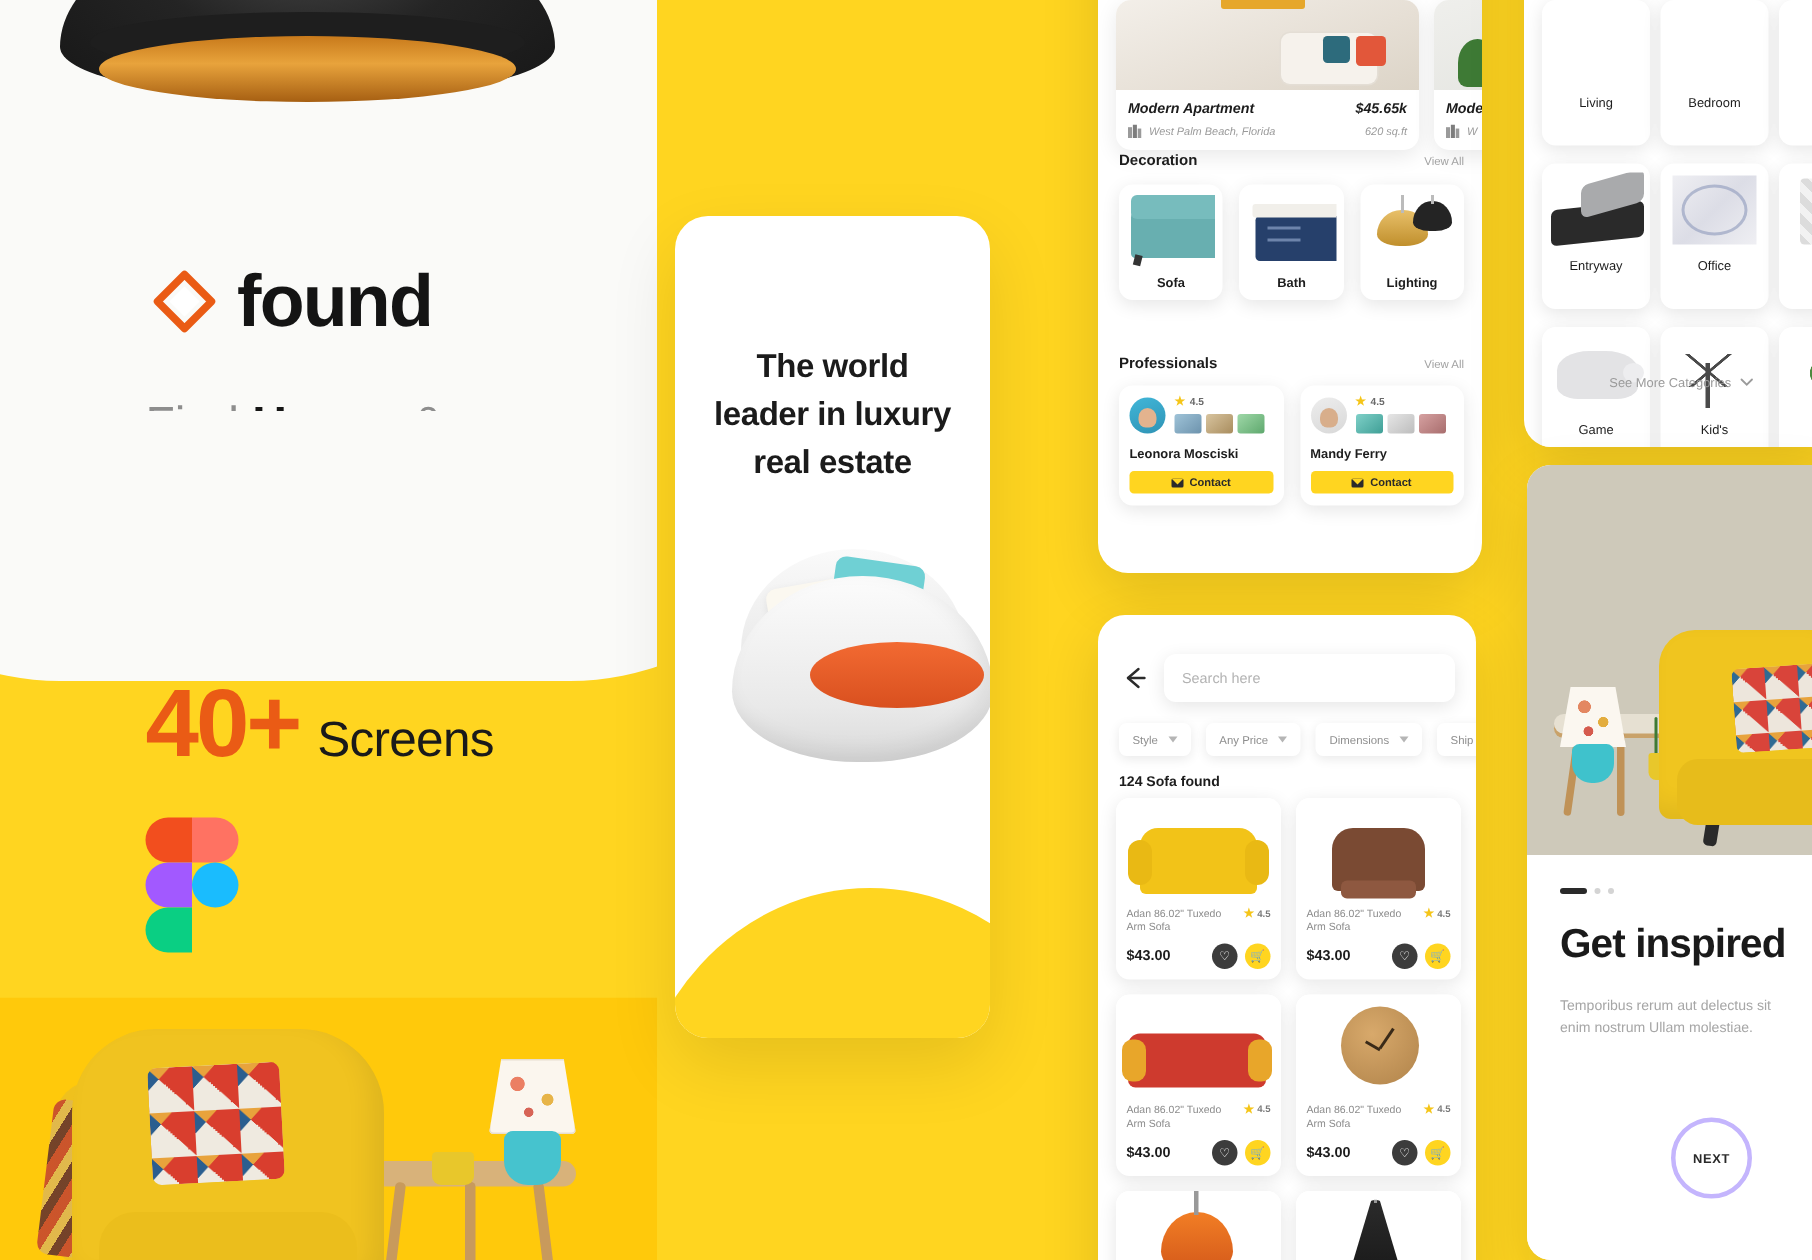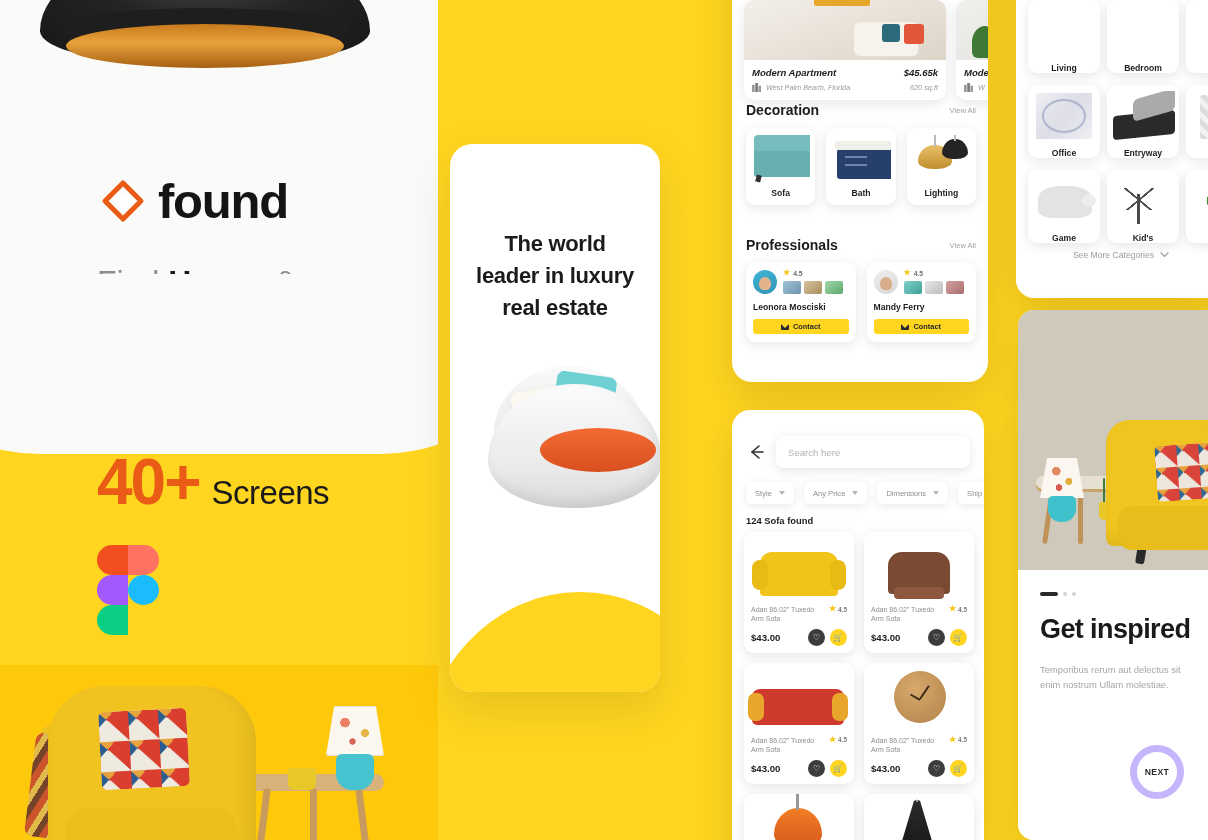--- a/index.html
+++ b/index.html
@@ -152,21 +152,21 @@
   .prop-body { padding:7px 8px 8px; }
   .prop-line1 { display:flex; justify-content:space-between; align-items:baseline; }
   .prop-name { font-size:9.5px; font-weight:700; color:#1c1c1c; }
   .prop-price { font-size:9.5px; font-weight:700; color:#1c1c1c; }
   .prop-line2 { display:flex; justify-content:space-between; align-items:center; margin-top:5px; }
   .prop-loc { display:flex; align-items:center; gap:5px; font-size:7.3px; color:#9a9a9a; }
   .prop-size { font-size:7.3px; color:#9a9a9a;margin-left:47px; }
   .bld-icon { width:9px; height:9px; display:block; }
 
   .sect-head { display:flex; justify-content:space-between; align-items:center; }
-  .sect-title { font-size:14px; font-weight:700; color:#1c1c1c; }
+  .sect-title { font-size:10px; font-weight:700; color:#1c1c1c; }
   .view-all { font-size:7.6px; color:#a2a2a2; }
 
   .deco-sect { position:absolute; left:14px; top:190px; width:230px; }
   .deco-row { display:flex; gap:11px; margin-top:10px; }
   .deco-card { width:70px; background:#fff; border-radius:9px; box-shadow:0 3px 12px rgba(0,0,0,.10);
     padding:7px 5px 0; text-align:center; }
   .deco-img { height:48px; position:relative; overflow:hidden; }
   .deco-label { font-size:8.6px; font-weight:700; color:#1d1d1d; padding:5px 0 7px; }
   .sofa-g { position:absolute; left:3px; bottom:6px; width:64px; height:32px; background:#68AFB0; border-radius:5px 5px 3px 3px; }
   .sofa-g::before { content:""; position:absolute; left:0; top:-10px; width:64px; height:16px; background:#77BCBD; border-radius:4px; }
@@ -251,21 +251,21 @@
     border-radius:50% 50% 42% 42% / 78% 78% 22% 22%; clip-path:polygon(42% 0,58% 0,100% 100%,0 100%); }
   .pend-b::before { content:""; position:absolute; left:16px; top:-16px; width:2px; height:18px; background:#999; }
 
   
   .p3 { left:1016px; top:-86px; width:210px; height:384px; border-radius:18px; overflow:hidden; }
   .cat-grid { position:absolute; left:12px; top:86px; width:196px; display:grid;
     grid-template-columns:repeat(3,72px); gap:12px 7px; }
   .cat-card { width:72px; background:#fff; border-radius:9px; box-shadow:0 3px 12px rgba(0,0,0,.10);
     padding:6px 4px 0; text-align:center; }
   .cat-img { height:52px; position:relative; overflow:hidden; }
-  .cat-label { font-size:8.6px; font-weight:700; color:#1d1d1d; padding:5px 0 0; }
+  .cat-label { font-size:8.6px; font-weight:400; color:#1d1d1d; padding:5px 0 24px; }
   .g-rug { position:absolute; left:4px; top:2px; width:56px; height:46px;
     background:linear-gradient(135deg,#EFEFF3 0%,#DCDDE6 50%,#EFEFF3 100%); }
   .g-rug::after { content:""; position:absolute; inset:6px; border:2px solid #9aa4c2; border-radius:50%; opacity:.7; }
   .g-chairm { position:absolute; left:2px; bottom:6px; width:62px; height:24px; background:#2A2A2A; border-radius:4px; transform:skewY(-6deg); }
   .g-chairm::before { content:""; position:absolute; left:20px; top:-18px; width:42px; height:22px; background:#A9AAAC; border-radius:5px; transform:skewY(-10deg); }
   .g-stool { position:absolute; left:6px; top:10px; width:54px; height:32px; background:#E3E3E5; border-radius:40% 40% 26% 26%; }
   .g-stool::after { content:""; position:absolute; right:-4px; top:8px; width:14px; height:13px; background:#EDEDEF; border-radius:50%; }
   .g-tree { position:absolute; left:26px; bottom:4px; width:3px; height:30px; background:#4a4a4a; }
   .g-tree::before { content:""; position:absolute; left:-14px; top:-6px; width:32px; height:22px;
     background:
@@ -307,22 +307,22 @@
   .gi-plant { position:absolute; left:78px; bottom:50px; width:30px; height:42px; }
   .gi-plant .pot { position:absolute; left:3px; bottom:0; width:24px; height:18px; background:#E8C72B; border-radius:2px 2px 5px 5px; }
   .gi-plant .lv { position:absolute; bottom:16px; width:2px; height:26px; background:#3E7A35; border-radius:2px; }
 
   .gi-body { position:absolute; left:0; top:260px; right:0; bottom:0; background:#fff; padding:22px 22px 0; }
   .dots { display:flex; align-items:center; gap:5px; }
   .dot-a { width:18px; height:4px; background:#2a2a2a; border-radius:2px; }
   .dot { width:4px; height:4px; background:#d4d4d4; border-radius:50%; }
   .gi-title { margin-top:18px; font-size:27px; line-height:1.18; font-weight:700; color:#1a1a1a; letter-spacing:-0.6px; }
   .gi-text { margin-top:16px; font-size:9.4px; line-height:1.65; color:#a6a6a6; }
-  .next-btn { position:absolute; left:112px; top:175px; width:54px; height:54px; border-radius:50%;
-    border:7px solid #c4b5fd; display:flex; align-items:center; justify-content:center;
+  .next-btn { position:absolute; left:96px; top:175px; width:54px; height:54px; border-radius:50%;
+    border:3px solid #c4b5fd; display:flex; align-items:center; justify-content:center;
     font-size:8.6px; font-weight:700; color:#2a2a2a; letter-spacing:.4px; background:#fff; }
 </style>
 </head>
 <body>
 
 <div class="stage">
 
   <div class="left-panel">
     <div class="left-white"></div>
 
@@ -678,29 +678,29 @@
         <div class="cat-img"></div>
         <div class="cat-label">Bedroom</div>
       </div>
       <div class="cat-card">
         <div class="cat-img"></div>
         <div class="cat-label">S</div>
       </div>
 
       <div class="cat-card">
         <div class="cat-img">
+            <span class="g-chairm"></span>
+          </div>
+        <div class="cat-label">Entryway</div>
+      </div>
+      <div class="cat-card">
+        <div class="cat-img">
             <span class="g-rug"></span>
           </div>
         <div class="cat-label">Office</div>
-      </div>
-      <div class="cat-card">
-        <div class="cat-img">
-            <span class="g-chairm"></span>
-          </div>
-        <div class="cat-label">Entryway</div>
       </div>
       <div class="cat-card">
         <div class="cat-img">
             <span class="g-storage"></span>
           </div>
         <div class="cat-label">O</div>
       </div>
 
       <div class="cat-card">
         <div class="cat-img">

